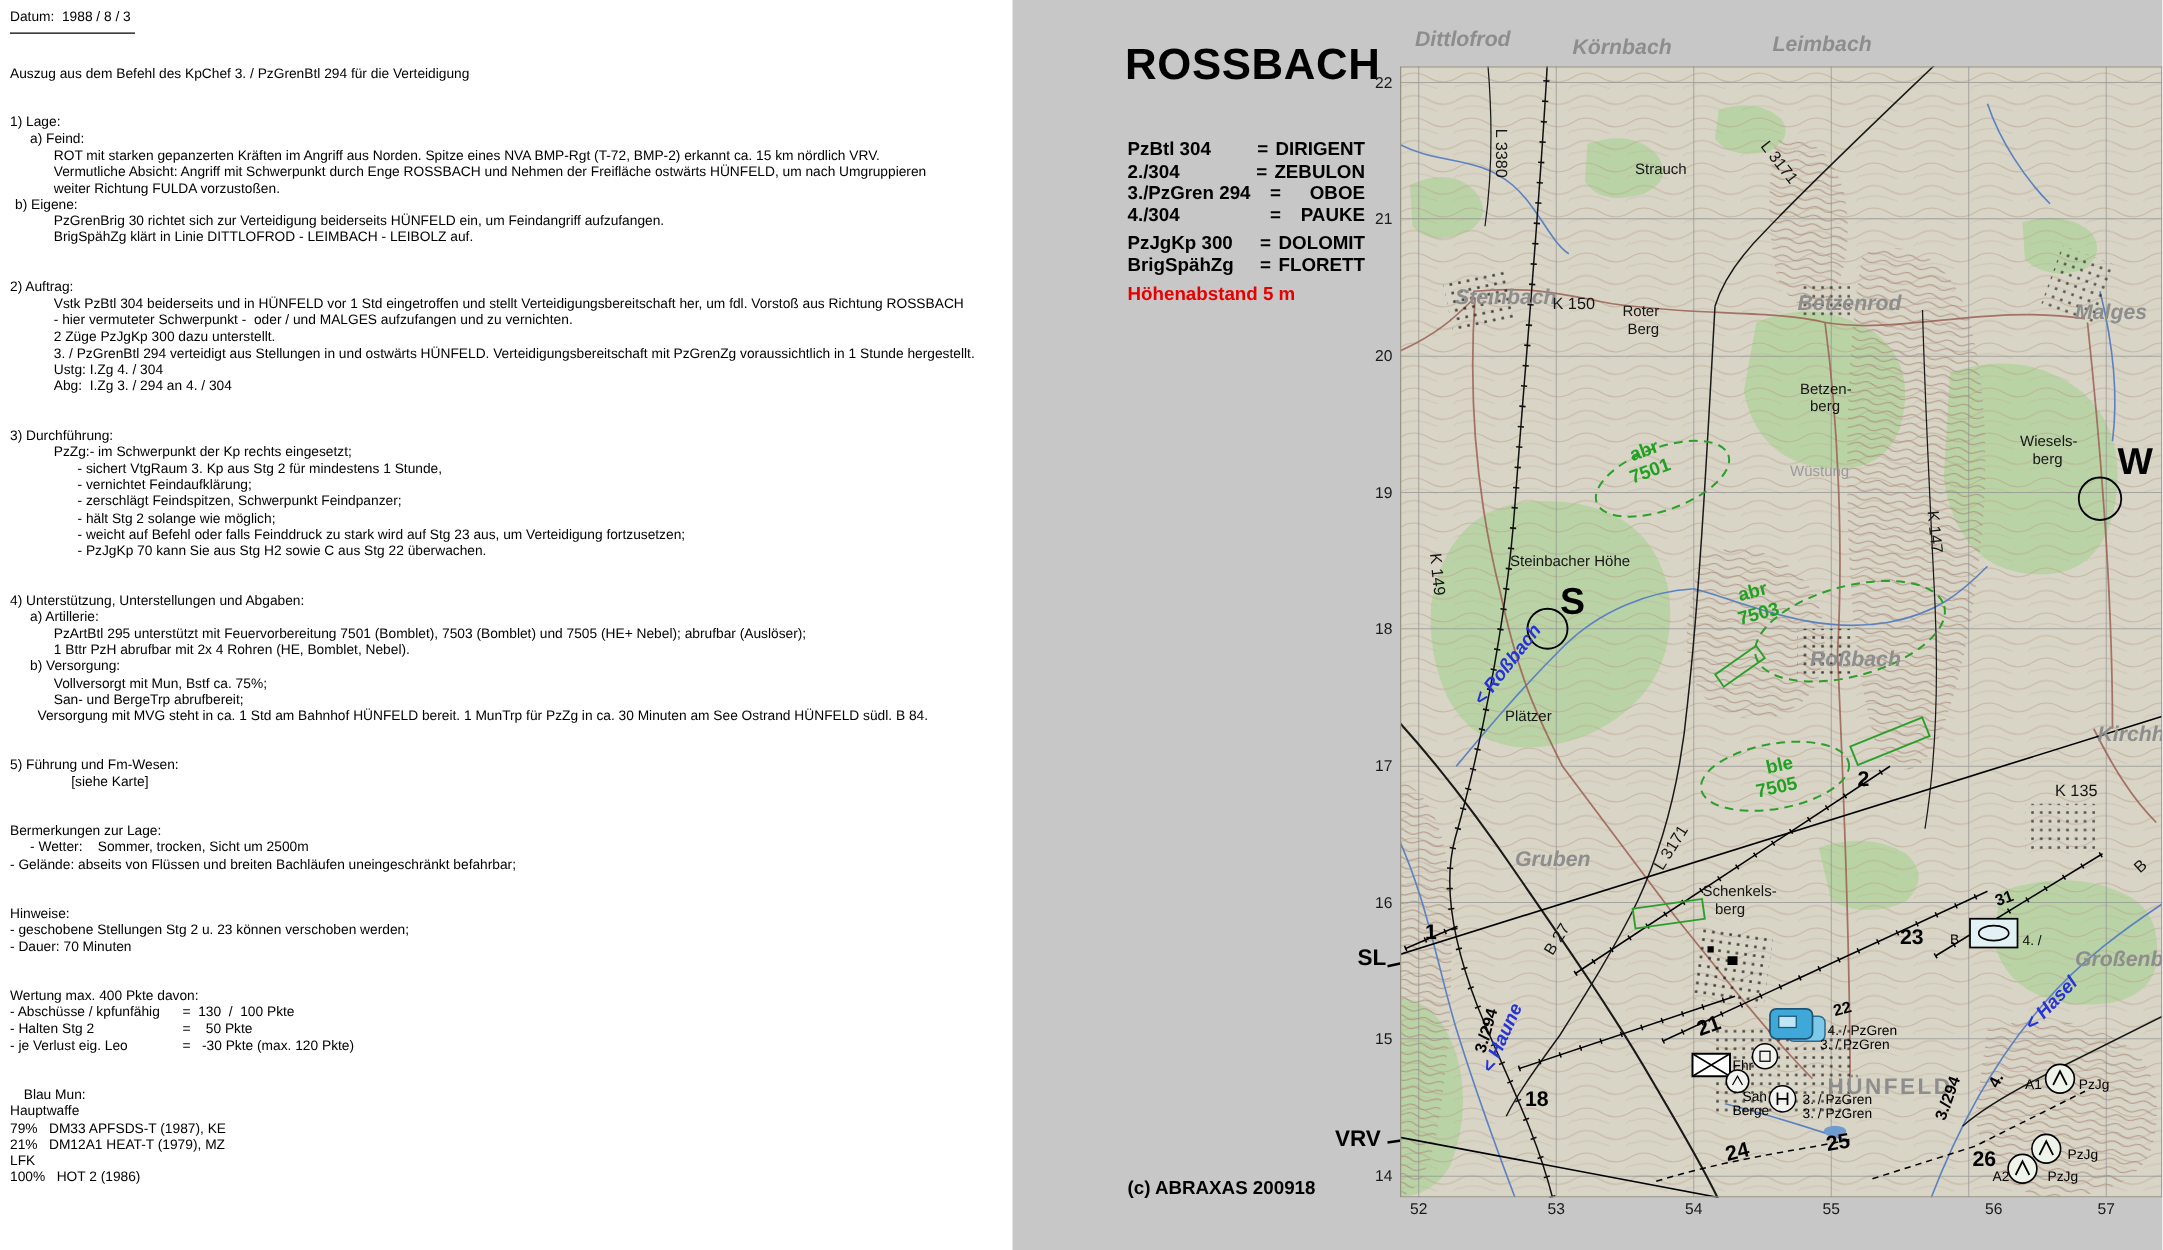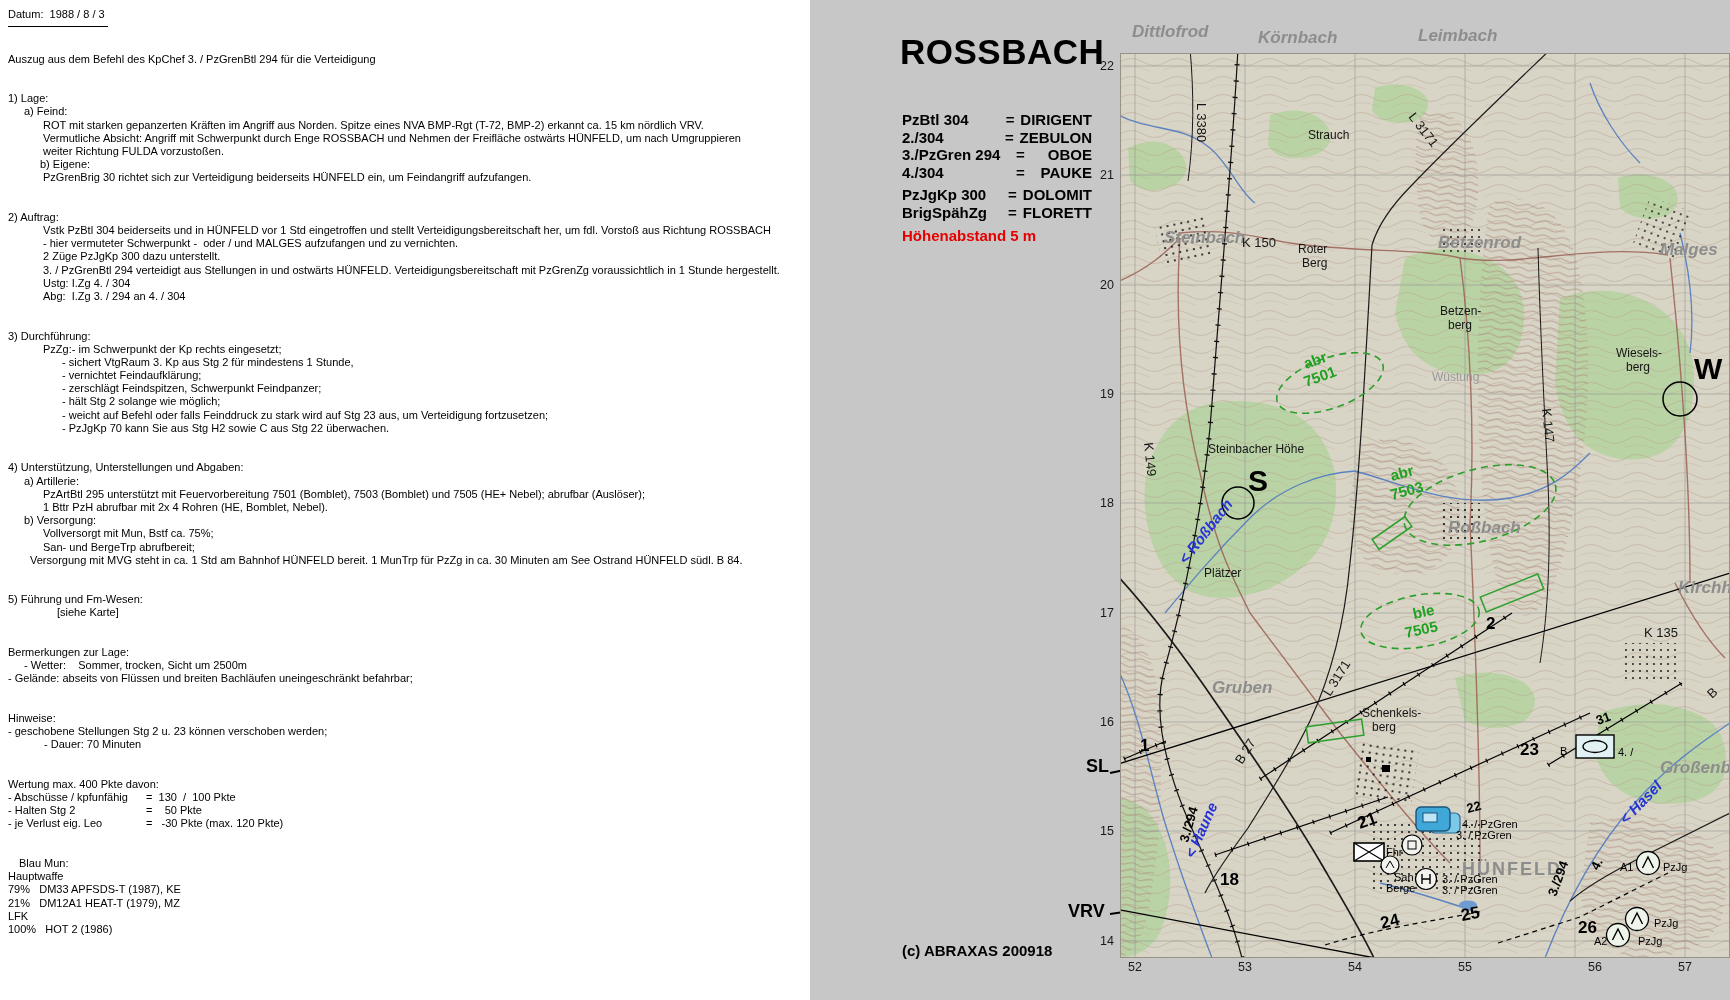--- a/index.html
+++ b/index.html
@@ -58,22 +58,23 @@
         <div class="doc-line"><span class="rule"></span></div>
         <div class="doc-line" style="padding-left: 8px;"></div>
         <div class="doc-line" style="padding-left: 8px;">Auszug aus dem Befehl des KpChef 3. / PzGrenBtl 294 für die Verteidigung</div>
         <div class="doc-line" style="padding-left: 8px;"></div>
         <div class="doc-line" style="padding-left: 8px;"></div>
         <div class="doc-line" style="padding-left: 8px;">1) Lage:</div>
         <div class="doc-line" style="padding-left: 24px;">a) Feind:</div>
         <div class="doc-line" style="padding-left: 43px;">ROT mit starken gepanzerten Kräften im Angriff aus Norden. Spitze eines NVA BMP-Rgt (T-72, BMP-2) erkannt ca. 15 km nördlich VRV.</div>
         <div class="doc-line" style="padding-left: 43px;">Vermutliche Absicht: Angriff mit Schwerpunkt durch Enge ROSSBACH und Nehmen der Freifläche ostwärts HÜNFELD, um nach Umgruppieren</div>
         <div class="doc-line" style="padding-left: 43px;">weiter Richtung FULDA vorzustoßen.</div>
-        <div class="doc-line" style="padding-left: 40px;">b) Eigene:</div>
+        <div class="doc-line" style="padding-left: 12px;">b) Eigene:</div>
         <div class="doc-line" style="padding-left: 43px;">PzGrenBrig 30 richtet sich zur Verteidigung beiderseits HÜNFELD ein, um Feindangriff aufzufangen.</div>
+        <div class="doc-line" style="padding-left: 43px;">BrigSpähZg klärt in Linie DITTLOFROD - LEIMBACH - LEIBOLZ auf.</div>
         <div class="doc-line" style="padding-left: 8px;"></div>
         <div class="doc-line" style="padding-left: 8px;"></div>
         <div class="doc-line" style="padding-left: 8px;">2) Auftrag:</div>
         <div class="doc-line" style="padding-left: 43px;">Vstk PzBtl 304 beiderseits und in HÜNFELD vor 1 Std eingetroffen und stellt Verteidigungsbereitschaft her, um fdl. Vorstoß aus Richtung ROSSBACH</div>
         <div class="doc-line" style="padding-left: 43px;">- hier vermuteter Schwerpunkt -  oder / und MALGES aufzufangen und zu vernichten.</div>
         <div class="doc-line" style="padding-left: 43px;">2 Züge PzJgKp 300 dazu unterstellt.</div>
         <div class="doc-line" style="padding-left: 43px;">3. / PzGrenBtl 294 verteidigt aus Stellungen in und ostwärts HÜNFELD. Verteidigungsbereitschaft mit PzGrenZg voraussichtlich in 1 Stunde hergestellt.</div>
         <div class="doc-line" style="padding-left: 43px;">Ustg: I.Zg 4. / 304</div>
         <div class="doc-line" style="padding-left: 43px;">Abg:  I.Zg 3. / 294 an 4. / 304</div>
         <div class="doc-line" style="padding-left: 8px;"></div>
@@ -102,21 +103,21 @@
         <div class="doc-line" style="padding-left: 57px;">[siehe Karte]</div>
         <div class="doc-line" style="padding-left: 8px;"></div>
         <div class="doc-line" style="padding-left: 8px;"></div>
         <div class="doc-line" style="padding-left: 8px;">Bermerkungen zur Lage:</div>
         <div class="doc-line" style="padding-left: 24px;">- Wetter:    Sommer, trocken, Sicht um 2500m</div>
         <div class="doc-line" style="padding-left: 8px;">- Gelände: abseits von Flüssen und breiten Bachläufen uneingeschränkt befahrbar;</div>
         <div class="doc-line" style="padding-left: 8px;"></div>
         <div class="doc-line" style="padding-left: 8px;"></div>
         <div class="doc-line" style="padding-left: 8px;">Hinweise:</div>
         <div class="doc-line" style="padding-left: 8px;">- geschobene Stellungen Stg 2 u. 23 können verschoben werden;</div>
-        <div class="doc-line" style="padding-left: 8px; margin-left: 36px;">- Dauer: 70 Minuten</div>
+        <div class="doc-line" style="padding-left: 8px;">- Dauer: 70 Minuten</div>
         <div class="doc-line" style="padding-left: 8px;"></div>
         <div class="doc-line" style="padding-left: 8px;"></div>
         <div class="doc-line" style="padding-left: 8px;">Wertung max. 400 Pkte davon:</div>
         <div class="doc-line" style="padding-left: 8px;"><span class="col-l">- Abschüsse / kpfunfähig</span><span>=  130  /  100 Pkte</span></div>
         <div class="doc-line" style="padding-left: 8px;"><span class="col-l">- Halten Stg 2</span><span>=    50 Pkte</span></div>
         <div class="doc-line" style="padding-left: 8px;"><span class="col-l">- je Verlust eig. Leo</span><span>=   -30 Pkte (max. 120 Pkte)</span></div>
         <div class="doc-line" style="padding-left: 8px;"></div>
         <div class="doc-line" style="padding-left: 8px;"></div>
         <div class="doc-line" style="padding-left: 19px;">Blau Mun:</div>
         <div class="doc-line" style="padding-left: 8px;">Hauptwaffe</div>

